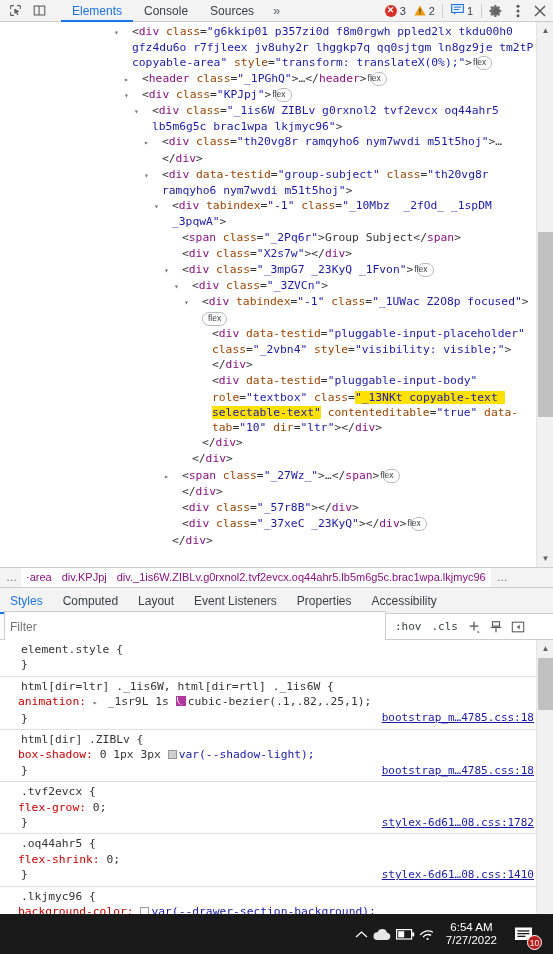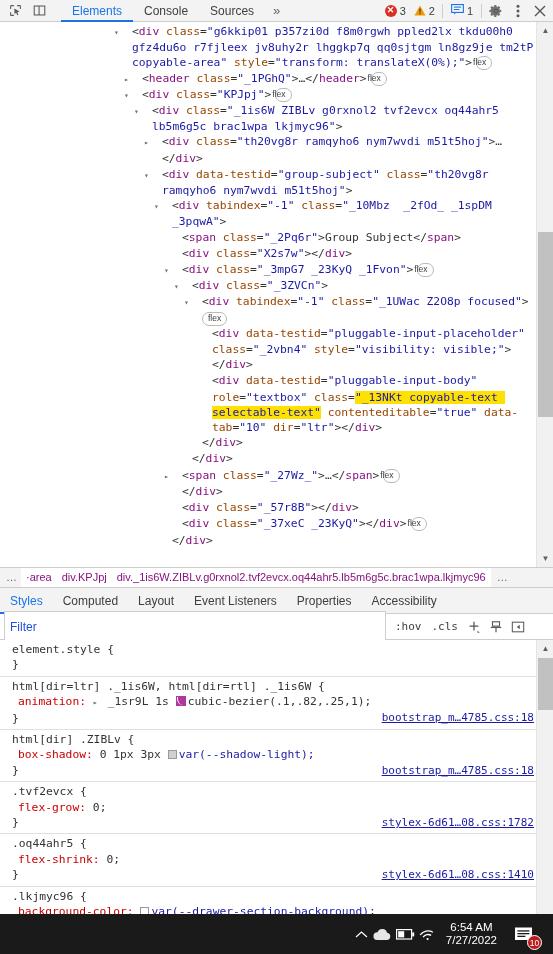--- a/index.html
+++ b/index.html
@@ -150,21 +150,21 @@
     height: 26px; min-height: 26px;
     background: #fff;
     border-bottom: 1px solid #cdcdcd;
     display:flex; align-items:center;
     padding: 0 4px 0 0;
     position: relative;
   }
   .filter-input {
     flex: 1; height: 31px; margin: 0 4px 0 4px;
     border: 1px solid #cdcdcd; border-radius: 0;
-    font-size: 12px; color: #1d4ed8;
+    font-size: 12px; color: #737373;
     padding: 0 5px;
     background: #fff;
     display:flex; align-items:center;
   }
   .f-actions { display:flex; align-items:center; gap: 0; padding-right: 20px;}
   .f-btn {
     font-size: 11px; color: #3c4043; padding: 0 5px;
     font-family:"DejaVu Sans Mono","Liberation Mono",monospace;
     display:flex; align-items:center; height:20px;
   }
@@ -182,21 +182,21 @@
   }
   .rule {
     font-family: "DejaVu Sans Mono","Liberation Mono", monospace;
     font-size: 11.3px;
     line-height: 15.4px;
     border-bottom: 1px solid #e0e0e0;
     padding: 2px 0 3px 0;
     position: relative;
     white-space: pre;
   }
-  .rule .sel-line { padding-left: 12px; color: #333; }
+  .rule .sel-line { padding-left: 21px; color: #333; }
   .selname { color: #222; }
   .prop { padding-left: 18px; }
   .pname { color: #c80000; }
   .pval { color: #333; }
   .varlink { color: #1a1aa6; }
   .origin {
     position: absolute; right: 2px; top: 3px;
     font-family: "DejaVu Sans Mono","Liberation Mono", monospace;
     font-size: 11px;
     color: #1a1aa6;

